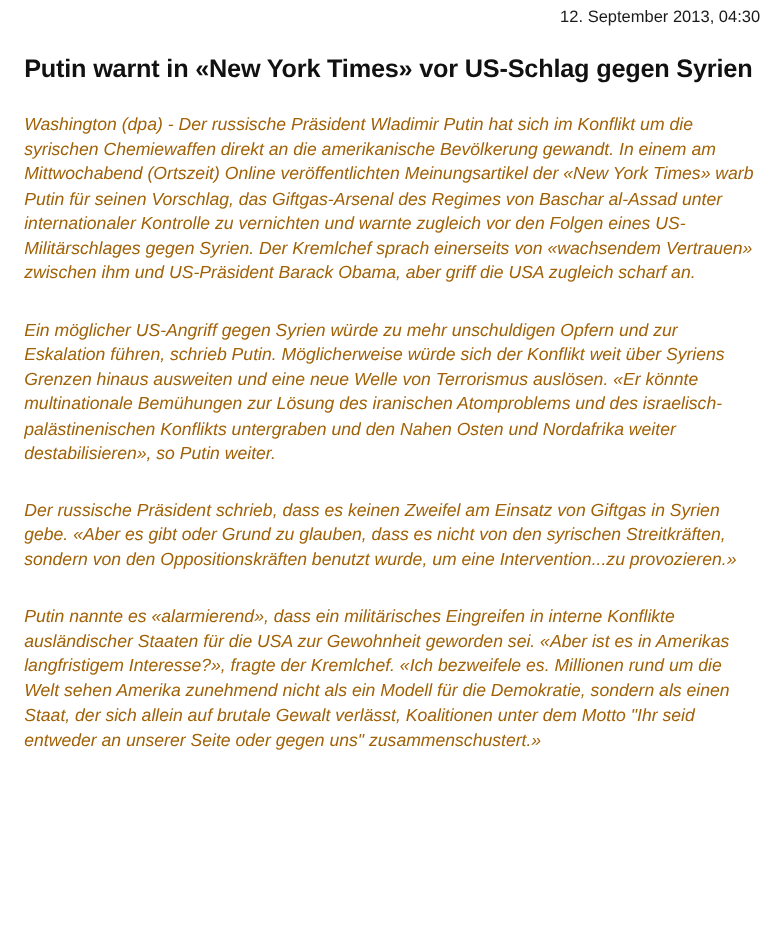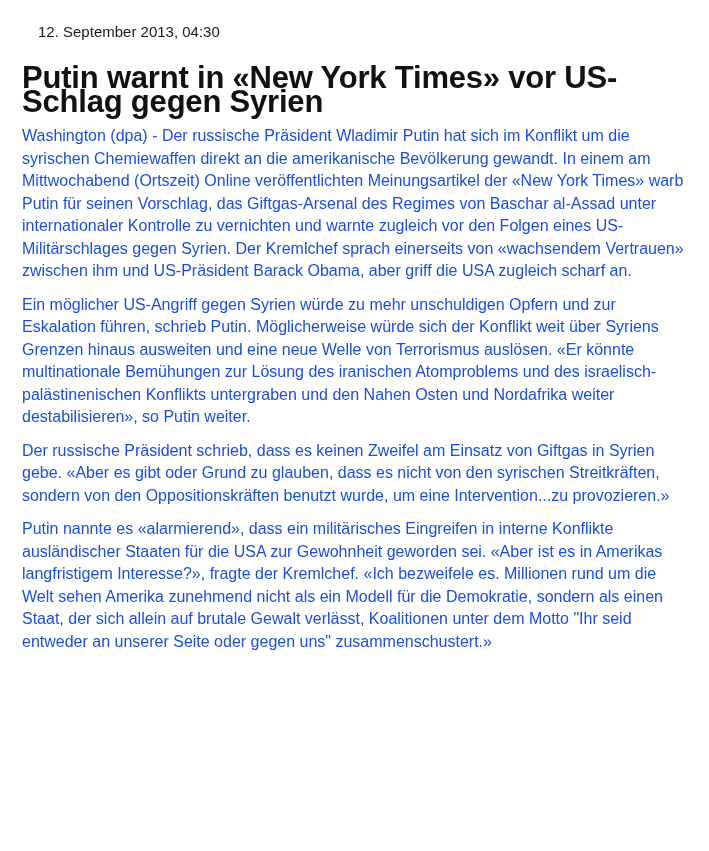--- a/index.html
+++ b/index.html
@@ -13,38 +13,40 @@
     overflow: hidden;
     font-family: "Liberation Sans", sans-serif;
     color: #1a1a1a;
   }
   .article {
     padding: 7px 18px 20px 22px;
   }
   .timestamp {
     font-size: 15px;
     line-height: 18px;
-    margin: 16px;
+    margin: 0;
     color: #1a1a1a;
+    text-align: right;
   }
   .headline {
-    font-size: 31px;
+    font-size: 23px;
     line-height: 24px;
     font-weight: bold;
     letter-spacing: -0.2px;
     margin: 25px 0 0 0;
     max-width: 668px;
     color: #111111;
   }
   .body-text p {
     font-size: 16px;
     line-height: 22.5px;
-    margin: 11px 0 0 0;
+    margin: 29px 0 0 0;
     max-width: 668px;
-    color: #1d4ed8;
+    color: #a16207;
+    font-style: italic;
   }
 </style>
 </head>
 <body>
 
 <div class="article">
   <p class="timestamp">12. September 2013, 04:30</p>
 
   <h1 class="headline">Putin warnt in «New York Times» vor US-Schlag gegen Syrien</h1>
 

